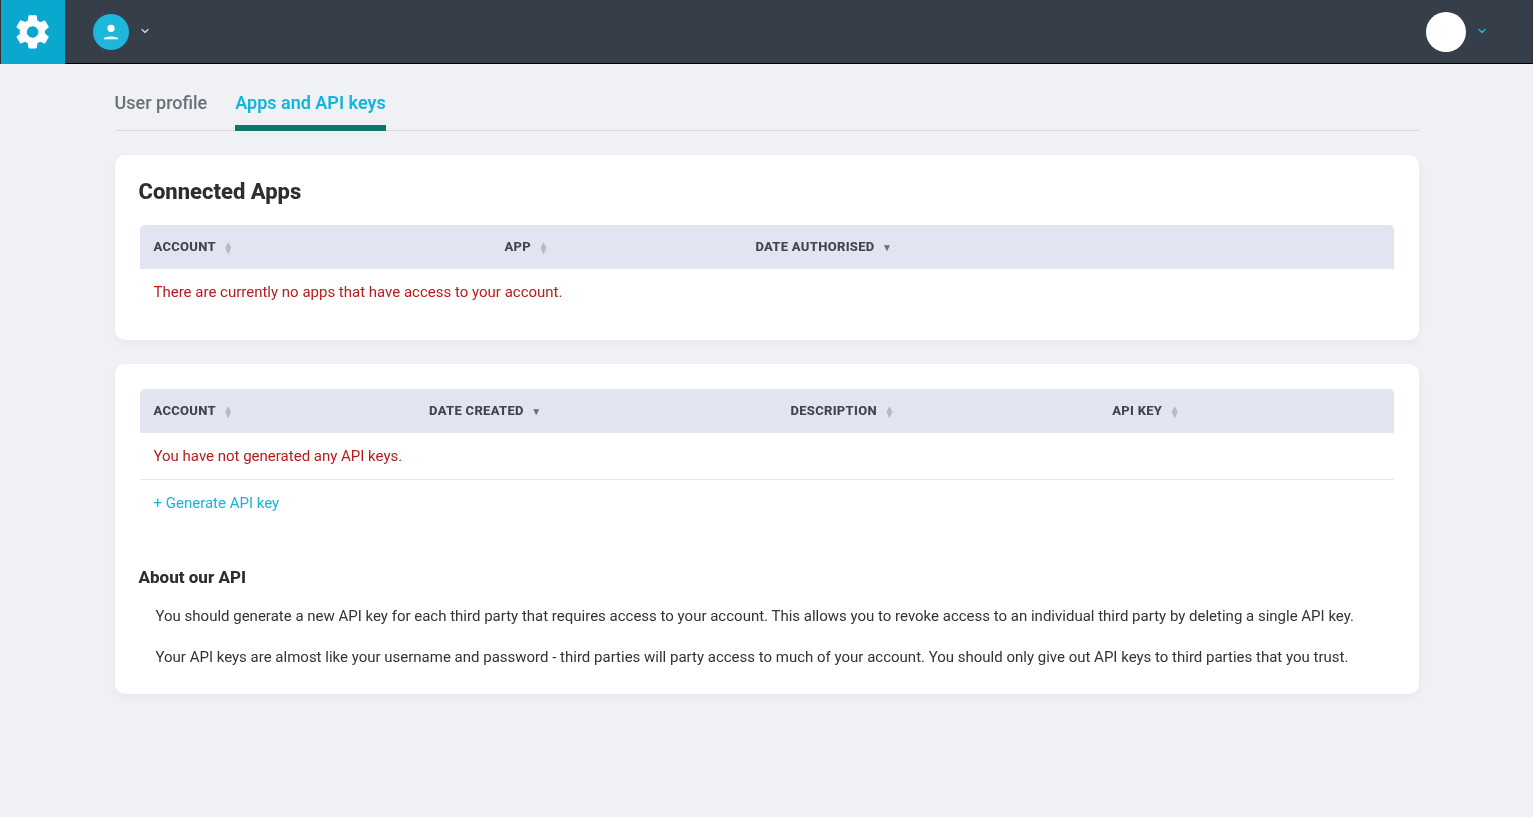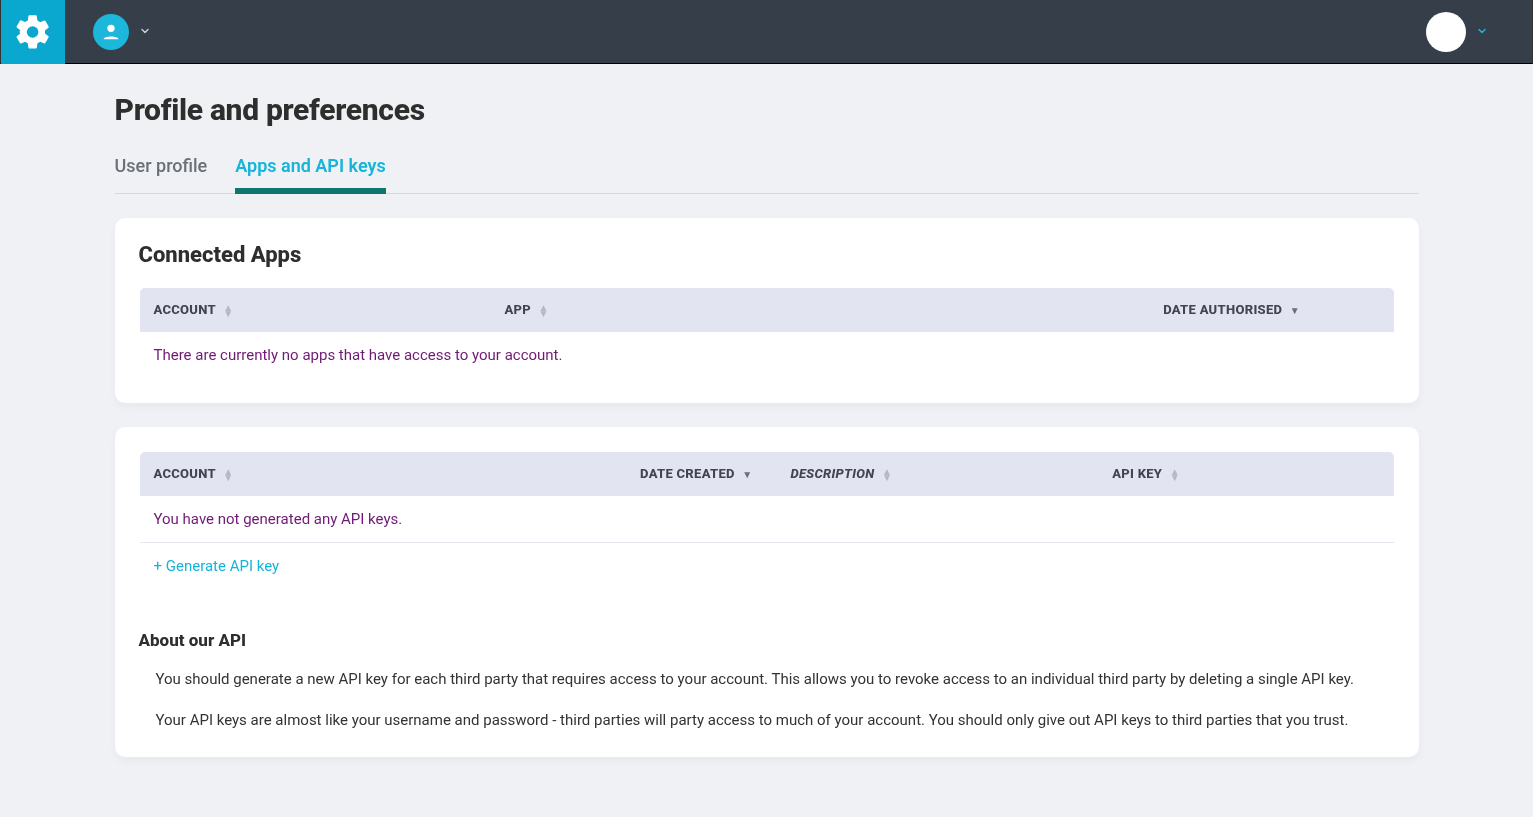--- a/index.html
+++ b/index.html
@@ -136,42 +136,42 @@
       margin-left: 4px;
       font-size: 10px;
     }
     tbody td {
       padding: 14px;
       font-size: 15px;
       color: #333;
       border-top: 1px solid #e6e7ee;
     }
     .empty-row td {
-      color: #701a75;
+      color: #b91c1c;
     }
     .gen-link {
       color: #14b4db;
       font-size: 15px;
       cursor: pointer;
       font-weight: 400;
     }
     .about h3 {
       font-size: 17px;
       font-weight: 800;
       margin: 40px 0 18px;
       color: #2e2e2e;
     }
     .about p {
       font-size: 15px;
       color: #333;
       margin-bottom: 18px;
       line-height: 1.5;
       margin-left: 17px;
     }
-    .th-right { text-align: right; }
+    .th-right { }
     .th-spacer { width: 80px; }
   </style>
 </head>
 <body>
 
 <div class="topbar">
   <div class="logo-box">
     <svg width="40" height="40" viewBox="0 0 24 24">
       <path fill="#fff" d="M19.14,12.94a7.07,7.07,0,0,0,.05-.94,7.07,7.07,0,0,0-.05-.94l2.11-1.65a.5.5,0,0,0,.12-.64l-2-3.46a.5.5,0,0,0-.61-.22l-2.49,1a7,7,0,0,0-1.63-.94l-.38-2.65A.5.5,0,0,0,13.77,2H9.77a.5.5,0,0,0-.5.42L8.89,5.07A7,7,0,0,0,7.26,6l-2.49-1a.5.5,0,0,0-.61.22l-2,3.46a.5.5,0,0,0,.12.64L4.39,11a7.07,7.07,0,0,0-.5.94,7.07,7.07,0,0,0,.5.94L2.28,14.53a.5.5,0,0,0-.12.64l2,3.46a.5.5,0,0,0,.61.22l2.49-1a7,7,0,0,0,1.63.94l.38,2.65a.5.5,0,0,0,.5.42h4a.5.5,0,0,0,.5-.42l.38-2.65a7,7,0,0,0,1.63-.94l2.49,1a.5.5,0,0,0,.61-.22l2-3.46a.5.5,0,0,0-.12-.64ZM11.77,15.5A3.5,3.5,0,1,1,15.27,12,3.5,3.5,0,0,1,11.77,15.5Z"></path>
     </svg>
@@ -194,21 +194,20 @@
     <div class="avatar-lg"></div>
     <span class="chevron">
       <svg width="12" height="12" viewBox="0 0 24 24">
           <path d="M6 9l6 6 6-6" stroke="currentColor" stroke-width="3" fill="none" stroke-linecap="round" stroke-linejoin="round"></path>
         </svg>
     </span>
   </div>
 </div>
 
 <div class="page">
-  <h1>Profile and preferences</h1>
 
   <div class="tabs">
     <div class="tab">User profile</div>
     <div class="tab active">Apps and API keys</div>
   </div>
 
   <div class="card">
     <h2>Connected Apps</h2>
     <table>
       <thead>
@@ -250,21 +249,21 @@
             <span>ACCOUNT</span>
             <span class="sort">
                 <span>▲</span>
                 <span>▼</span>
               </span>
           </th>
           <th class="th-right" style="width:28%;">
             <span>DATE CREATED</span>
             <span class="sort-down">▼</span>
           </th>
-          <th style="width:26%; padding-left:24px;font-style:italic;">
+          <th style="width:26%; padding-left:24px;">
             <span>DESCRIPTION</span>
             <span class="sort">
                 <span>▲</span>
                 <span>▼</span>
               </span>
           </th>
           <th style="text-align:right;">
             <span>API KEY</span>
             <span class="sort">
                 <span>▲</span>

